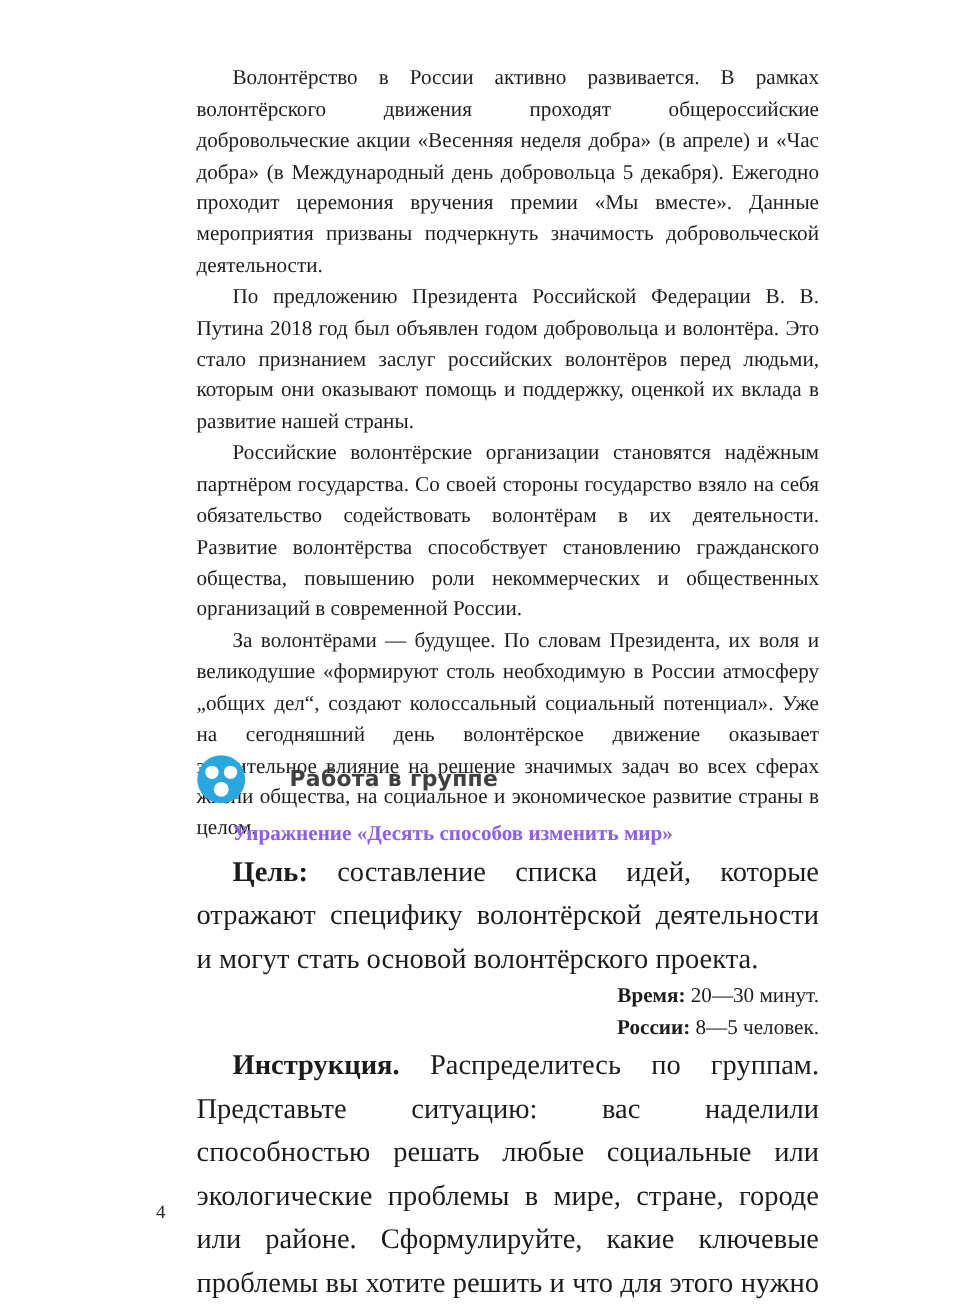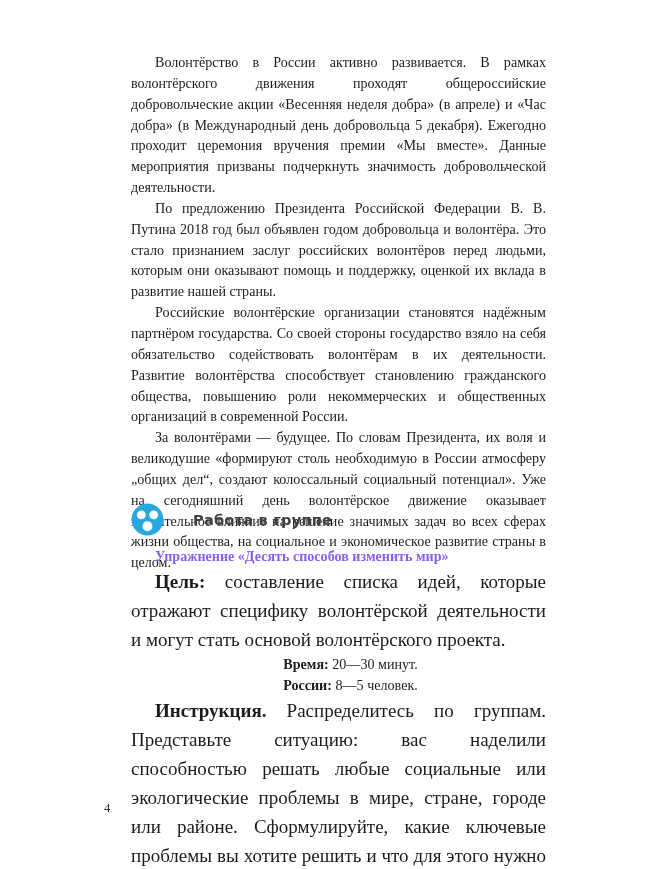--- a/index.html
+++ b/index.html
@@ -20,21 +20,21 @@
     position: absolute;
     left: 0; top: 0;
     width: 650px;
     height: 869px;
     background: #ffffff;
   }
 
   .content {
     position: absolute;
     left: 131px;
-    top: 52px;
+    top: 42px;
     width: 415px;
   }
 
   p.body-par {
     margin: 0;
     text-align: justify;
     text-justify: inter-word;
     font-size: 14.1px;
     line-height: 20.85px;
     text-indent: 24px;
@@ -85,21 +85,21 @@
   p.task-par {
     margin: 0;
     text-align: justify;
     font-size: 19px;
     line-height: 29px;
     text-indent: 24px;
   }
 
   p.task-line {
     margin: 0;
-    text-align: center;
+    text-align: right;
     font-size: 14.1px;
     line-height: 20.85px;
     text-indent: 24px;
   }
 
   .lead {
     font-weight: bold;
   }
 
   .page-number {

